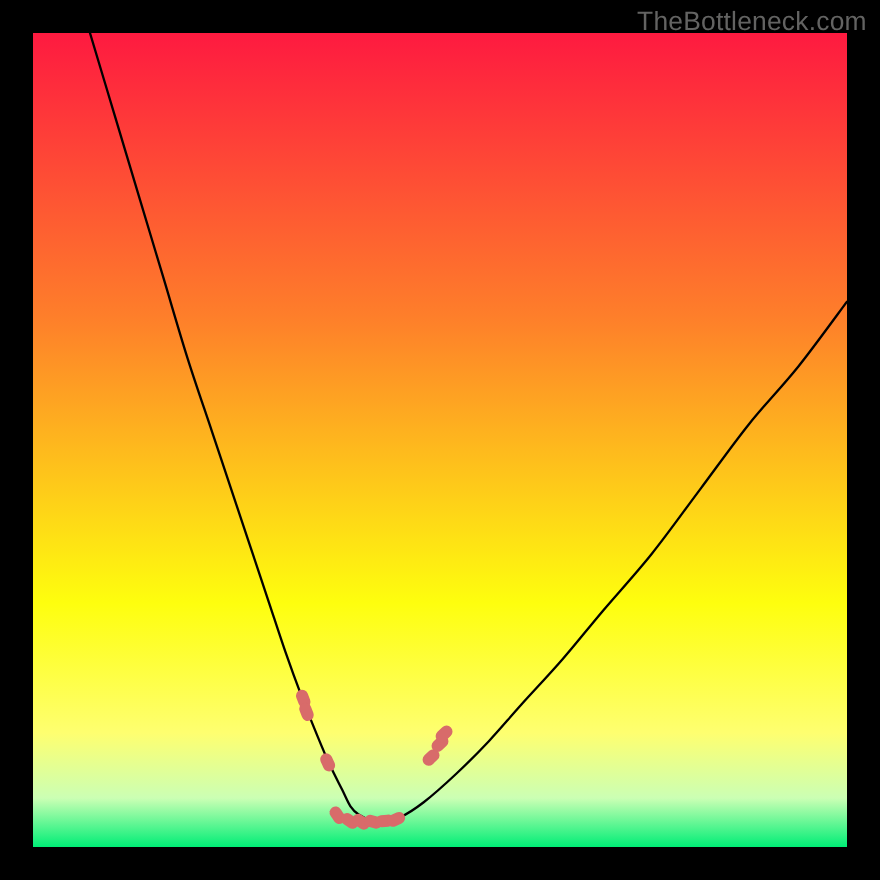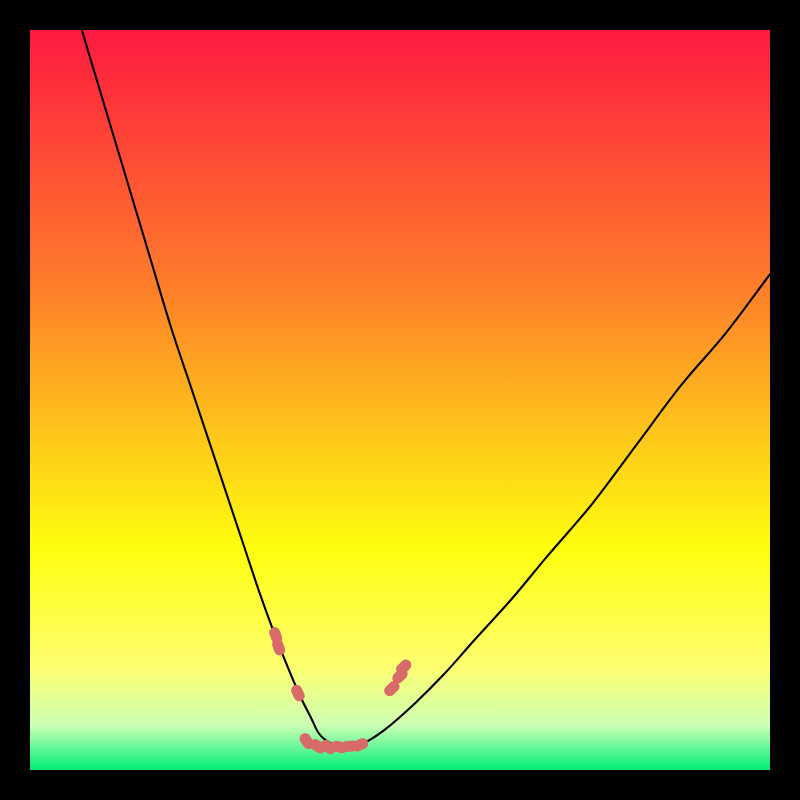--- a/index.html
+++ b/index.html
@@ -38,20 +38,21 @@
   .plot-area svg {
     display: block;
     width: 740px;
     height: 740px;
   }
 </style>
 </head>
 <body>
 
 <div class="frame">
+  <div class="watermark">TheBottleneck.com</div>
 
   <div class="plot-area">
     <svg viewBox="0 0 740 740" preserveAspectRatio="none">
       <defs>
         <linearGradient id="bg-grad" x1="0" y1="0" x2="0" y2="1">
           <stop id="g0" offset="0%" stop-color="#fe1a40"></stop>
           <stop id="g1" offset="35%" stop-color="#fe7f2a"></stop>
           <stop id="g2" offset="70%" stop-color="#fefe0e"></stop>
           <stop id="g3" offset="86%" stop-color="#feff70"></stop>
           <stop id="g4" offset="94%" stop-color="#cbffb4"></stop>

